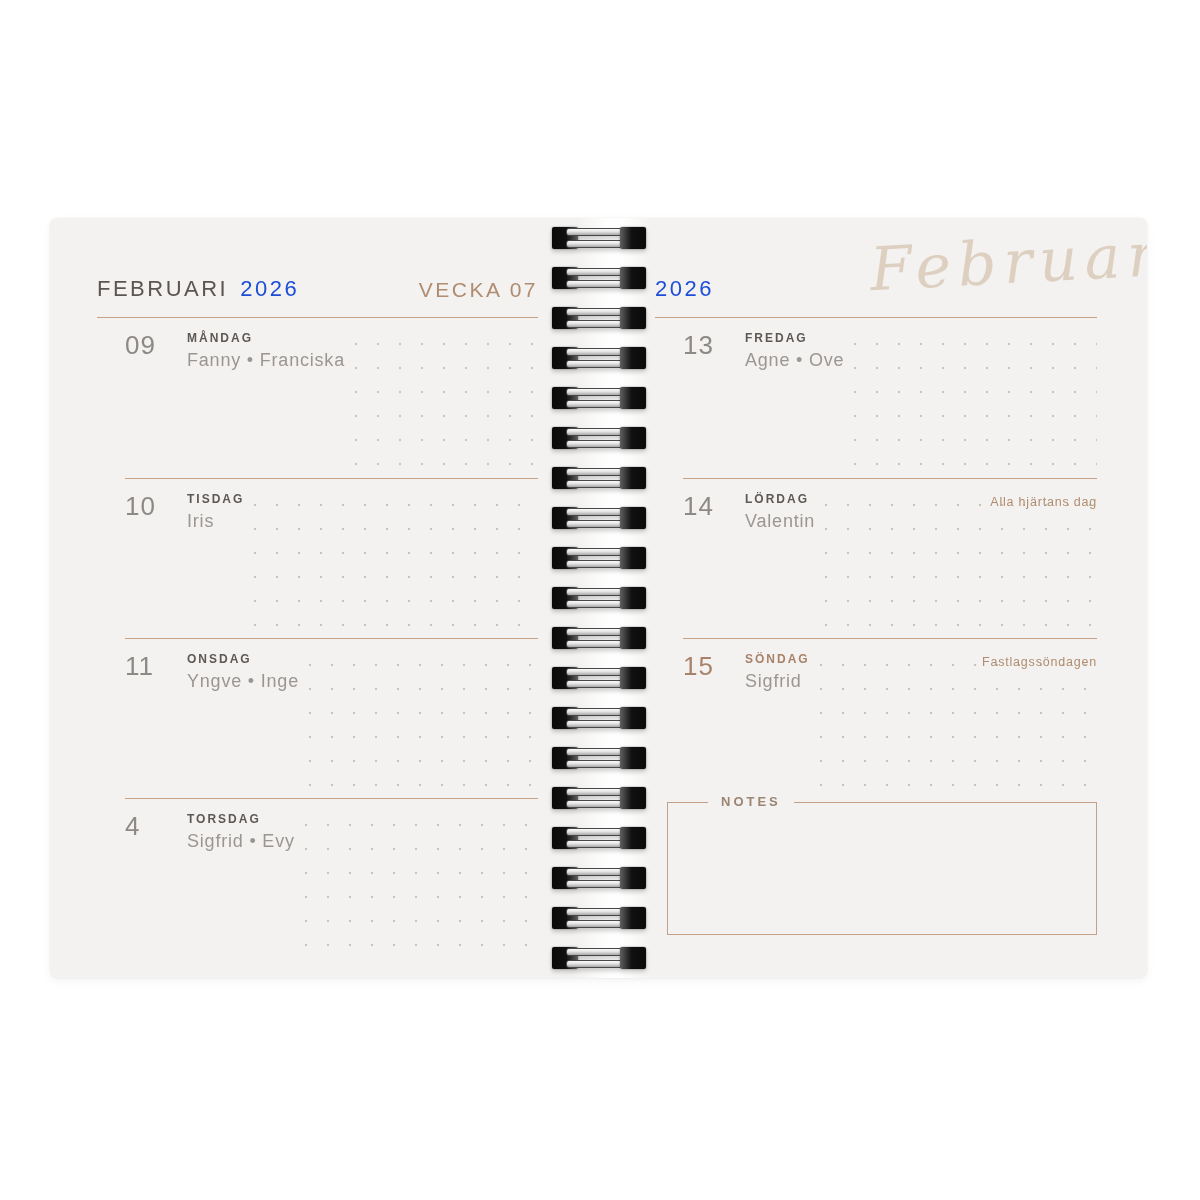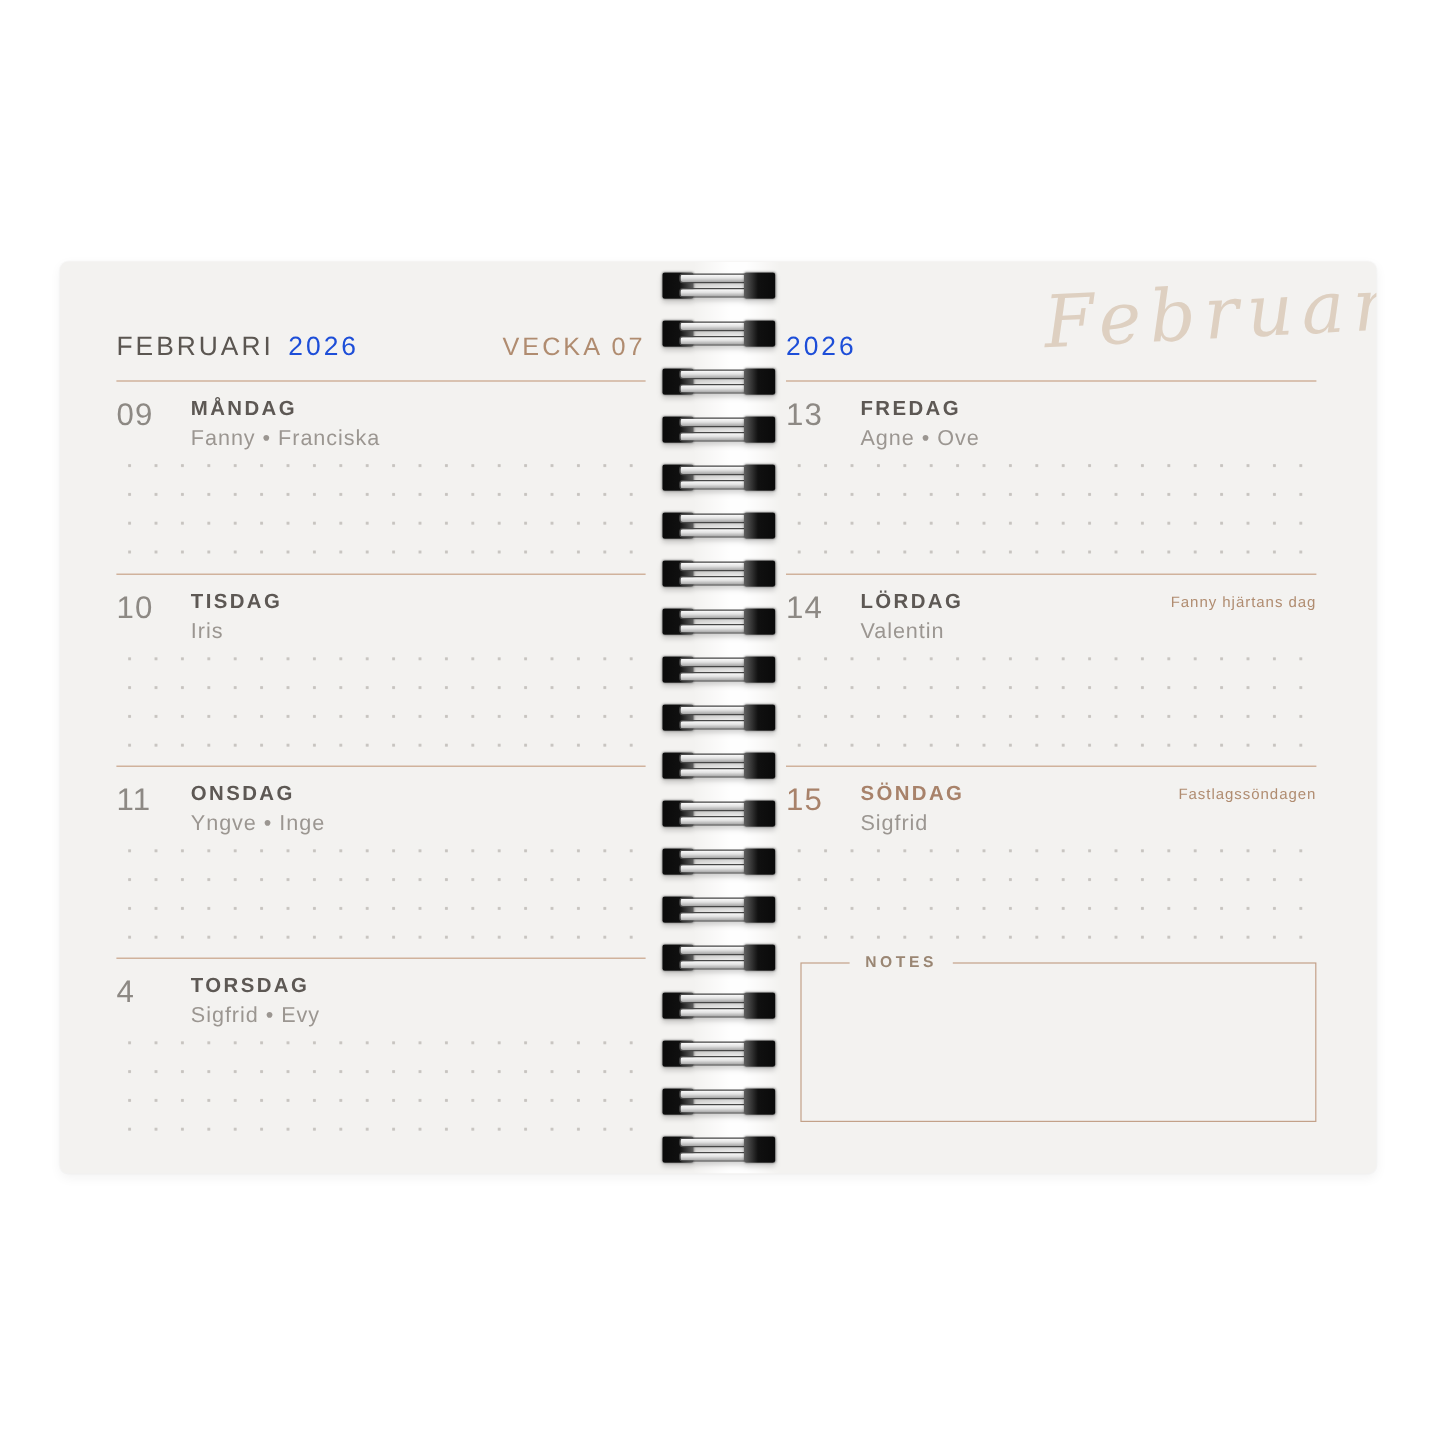--- a/index.html
+++ b/index.html
@@ -20,26 +20,26 @@
   .half{position:absolute;top:0;height:760px;display:flex;flex-direction:column;}
   .half.left{left:47px;width:441px;}
   .half.right{left:605px;width:442px;}
   .ph-header{height:100px;box-sizing:border-box;border-bottom:1.5px solid #c8a288;
              display:flex;align-items:flex-end;padding-bottom:15px;position:relative;}
   .h-month{font-size:22px;letter-spacing:2.5px;color:#5b5651;}
   .h-year{font-size:22px;letter-spacing:2.5px;color:#1d4ed8;margin-left:12px;}
   .h-week{font-size:21px;letter-spacing:2.5px;color:#b08c70;margin-left:auto;}
   
   .day-section{box-sizing:border-box;height:160px;padding-top:14px;
-               display:flex;flex-direction:column;position:relative;}
+               display:flex;position:relative;margin-left:28px;}
   .day-section.ruled{border-top:1.5px solid #c8a288;}
   .day-section.tall{height:180px;}
   .day-head{height:44px;display:flex;align-items:flex-start;}
   .day-num{width:62px;font-size:26px;line-height:1;letter-spacing:1px;color:#8d8984;}
-  .day-name{font-size:17px;font-weight:bold;letter-spacing:2px;color:#5d5854;line-height:1;}
+  .day-name{font-size:12px;font-weight:bold;letter-spacing:2px;color:#5d5854;line-height:1;}
   .day-namedays{font-size:18px;letter-spacing:0.8px;color:#9b9691;margin-top:6px;}
   .holiday{position:absolute;right:0;top:16px;font-size:12.5px;letter-spacing:0.8px;color:#b08c70;}
   .sunday .day-num,.sunday .day-name{color:#a8826a;}
   .dots{flex:1;margin:0 0 10px;
         background-image:radial-gradient(circle,#c7c4c0 1.1px,rgba(199,196,192,0) 1.6px);
         background-size:22px 24px;background-position:0 0;}
   .tall .dots{margin-bottom:30px;}
   
   .notes-section{box-sizing:border-box;height:180px;padding-top:4px;}
   .notes-box{position:relative;height:131px;border:1.5px solid #c3a189;margin-left:12px;}
@@ -136,21 +136,21 @@
       </section>
 
       <section class="day-section ruled">
         <div class="day-head">
           <span class="day-num">14</span>
           <div>
             <div class="day-name">LÖRDAG</div>
             <div class="day-namedays">Valentin</div>
           </div>
         </div>
-        <span class="holiday">Fanny hjärtans dag</span>
+        <span class="holiday">Alla hjärtans dag</span>
         <div class="dots"></div>
       </section>
 
       <section class="day-section ruled sunday">
         <div class="day-head">
           <span class="day-num">15</span>
           <div>
             <div class="day-name">SÖNDAG</div>
             <div class="day-namedays">Sigfrid</div>
           </div>

